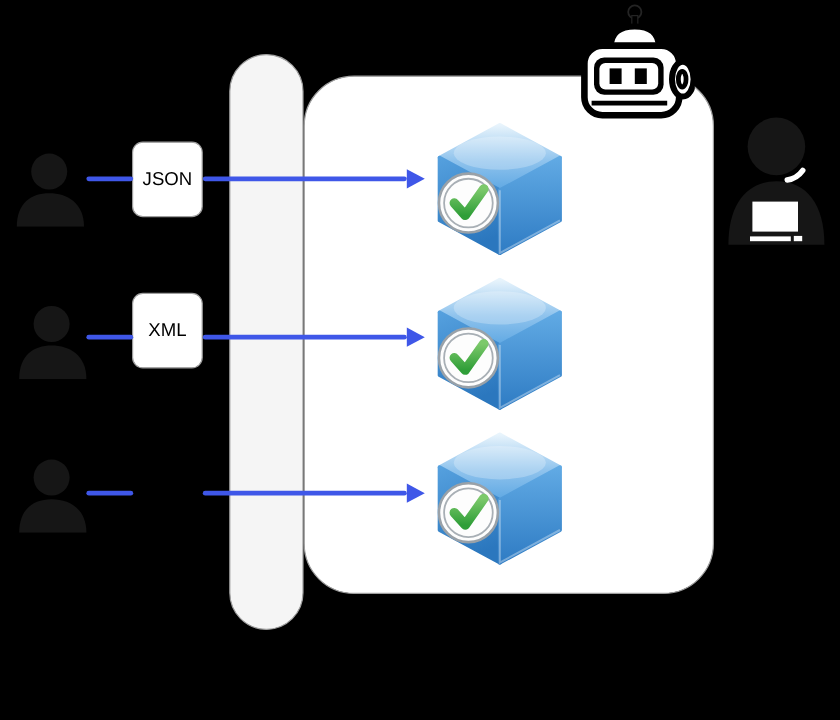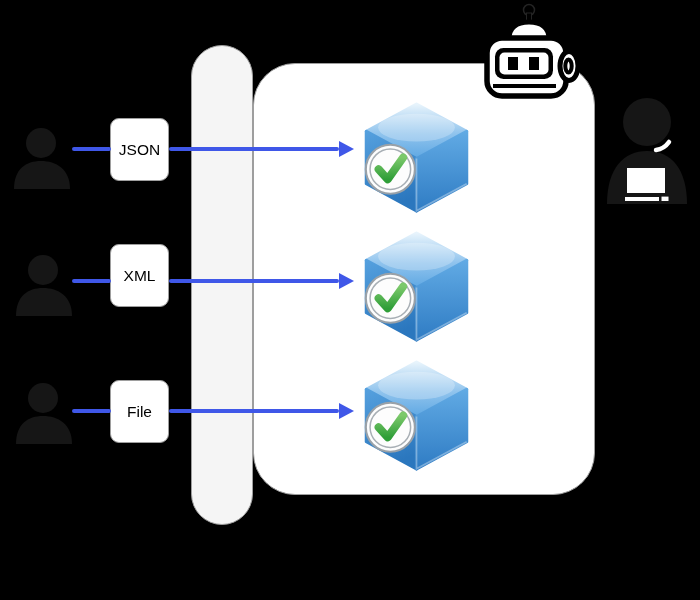--- a/index.html
+++ b/index.html
@@ -117,23 +117,20 @@
   <div class="hline main ml2"></div>
   <div class="ah ah2"></div>
   <svg class="cube cu2">
       <use href="#sym-cube"></use>
     </svg>
 
   <svg class="person p3">
       <use href="#sym-person"></use>
     </svg>
   <div class="hline conn cl3"></div>
-  <div class="label-box lb3">
-    <span>File</span>
-  </div>
   <div class="hline main ml3"></div>
   <div class="ah ah3"></div>
   <svg class="cube cu3">
       <use href="#sym-cube"></use>
     </svg>
 
   <svg class="robot" viewBox="0 0 96 98">
     <circle cx="46" cy="8" r="5.5" fill="#000" stroke="#242424" stroke-width="1.5"></circle>
     <rect x="43.5" y="11" width="5" height="15" fill="#000" stroke="#242424" stroke-width="1"></rect>
     <path d="M26 37 Q26 20 46 20 Q66 20 66 37 Z" fill="#fff" stroke="#000" stroke-width="5"></path>

